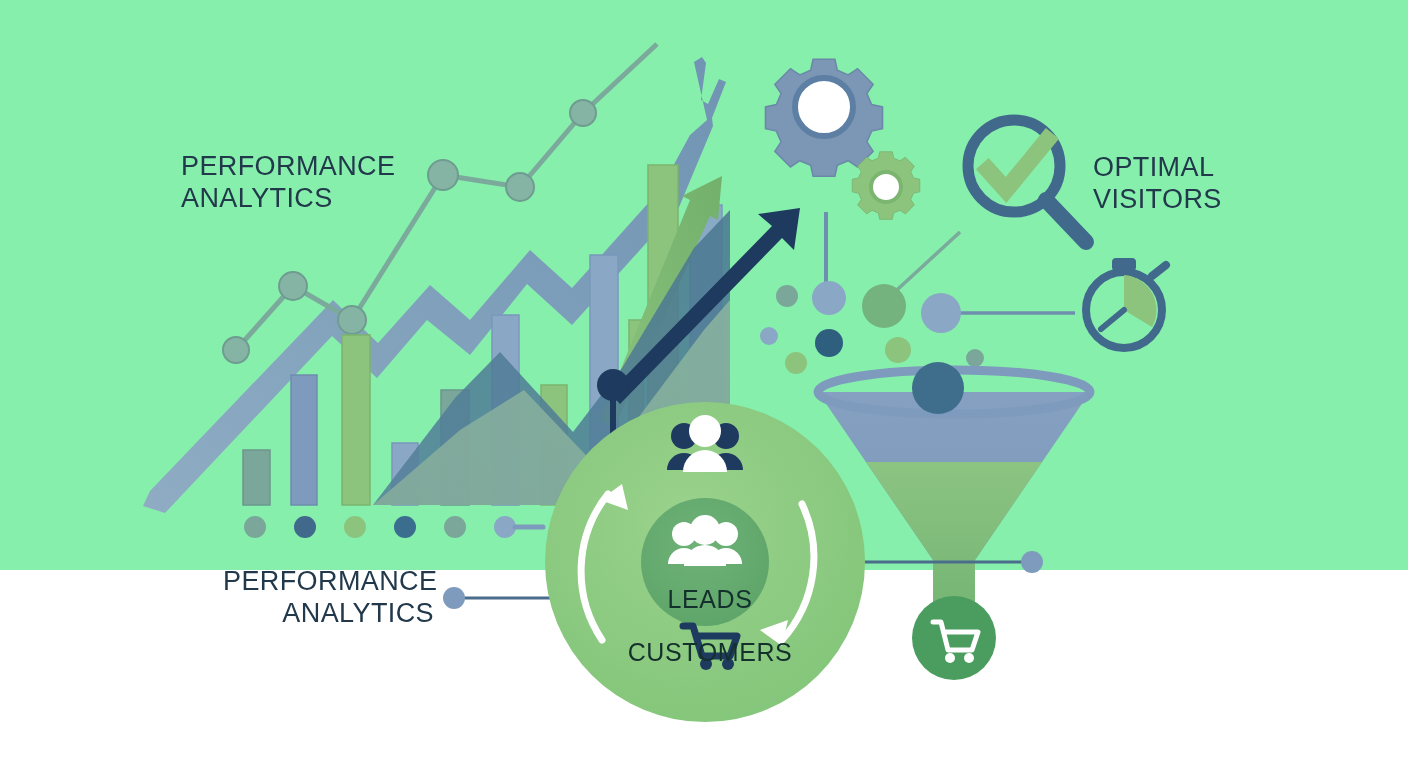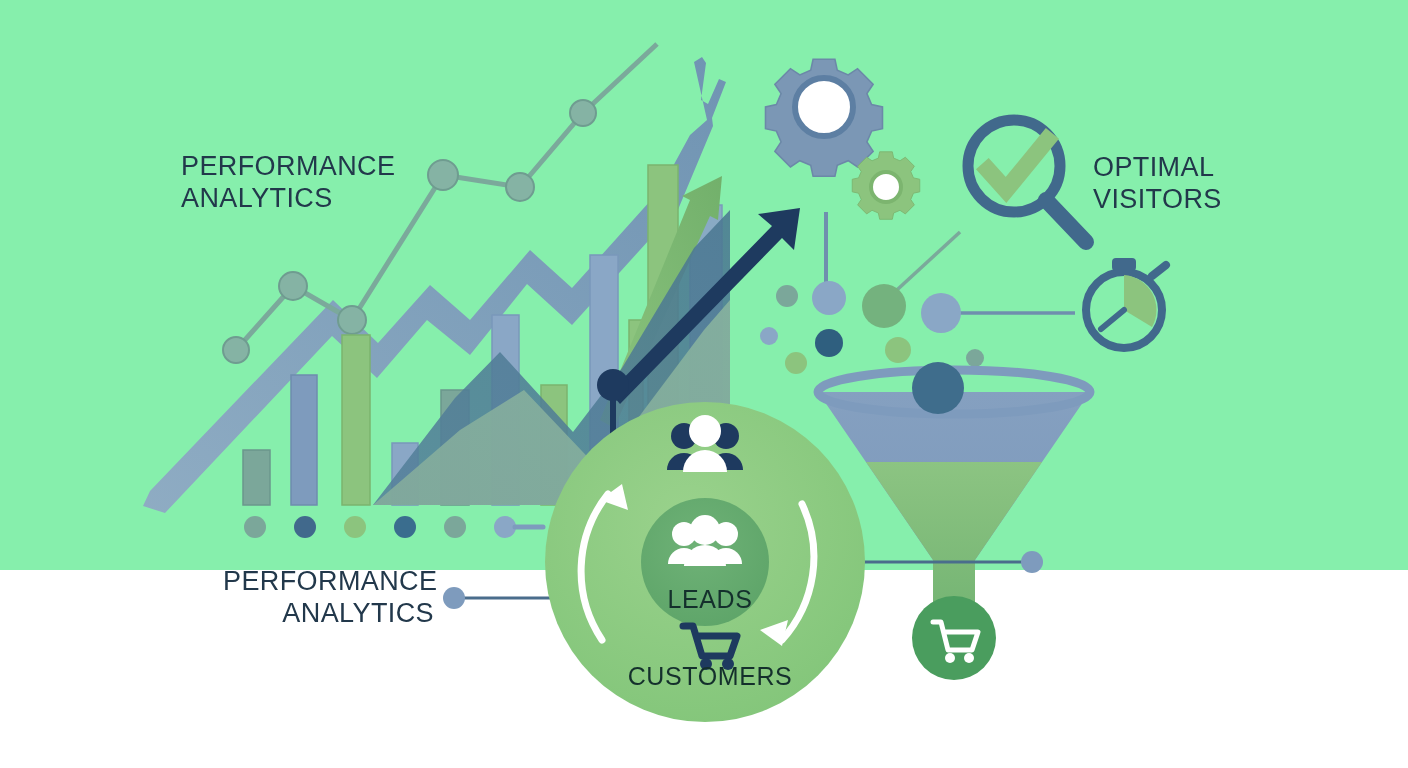--- a/index.html
+++ b/index.html
@@ -7,21 +7,21 @@
   #stage{position:relative;width:1408px;height:570px;background:#86efac;}
   #art{position:absolute;inset:0;}
   .lbl{position:absolute;color:#22384b;font-family:"Liberation Sans",sans-serif;font-size:27px;line-height:1.18;letter-spacing:.4px;font-weight:400;white-space:pre-line;}
   #lbl-perf-top{left:181px;top:151px;}
   #lbl-optimal{left:1093px;top:152px;}
   #lbl-conv{left:1058px;top:530px;}
   #lbl-perf-bottom{left:223px;top:566px;text-align:right;width:211px;}
   .ringlbl{position:absolute;color:#14302c;font-family:"Liberation Sans",sans-serif;font-size:25px;letter-spacing:.6px;text-align:center;}
   #lbl-visitors{left:600px;top:464px;width:220px;}
   #lbl-leads{left:625px;top:573px;width:170px;margin-top:12px;}
-  #lbl-customers{left:600px;top:662px;width:220px;}
+  #lbl-customers{left:600px;top:638px;width:220px;}
 </style>
 </head>
 <body>
 
 <div id="stage">
 
   <svg id="art" viewBox="0 0 1408 768" width="1408" height="768">
 
     <defs>
       <linearGradient id="gBlueArrow" x1="0" y1="1" x2="1" y2="0">

